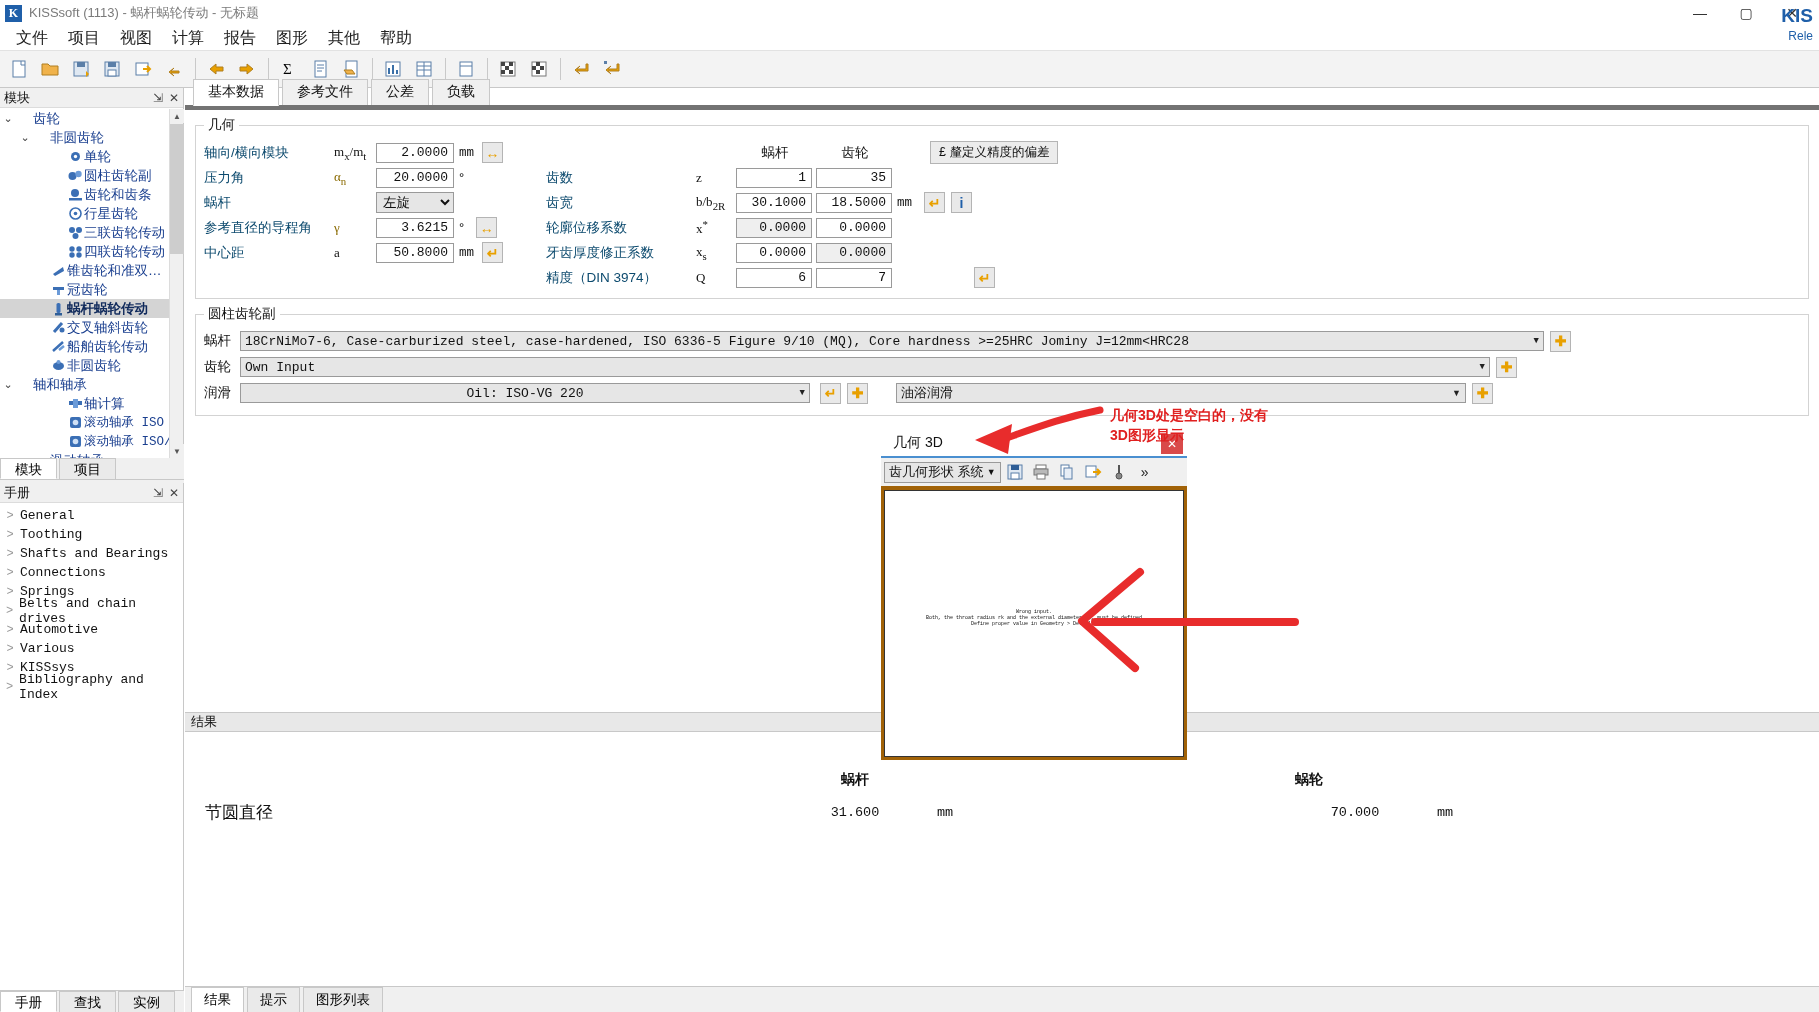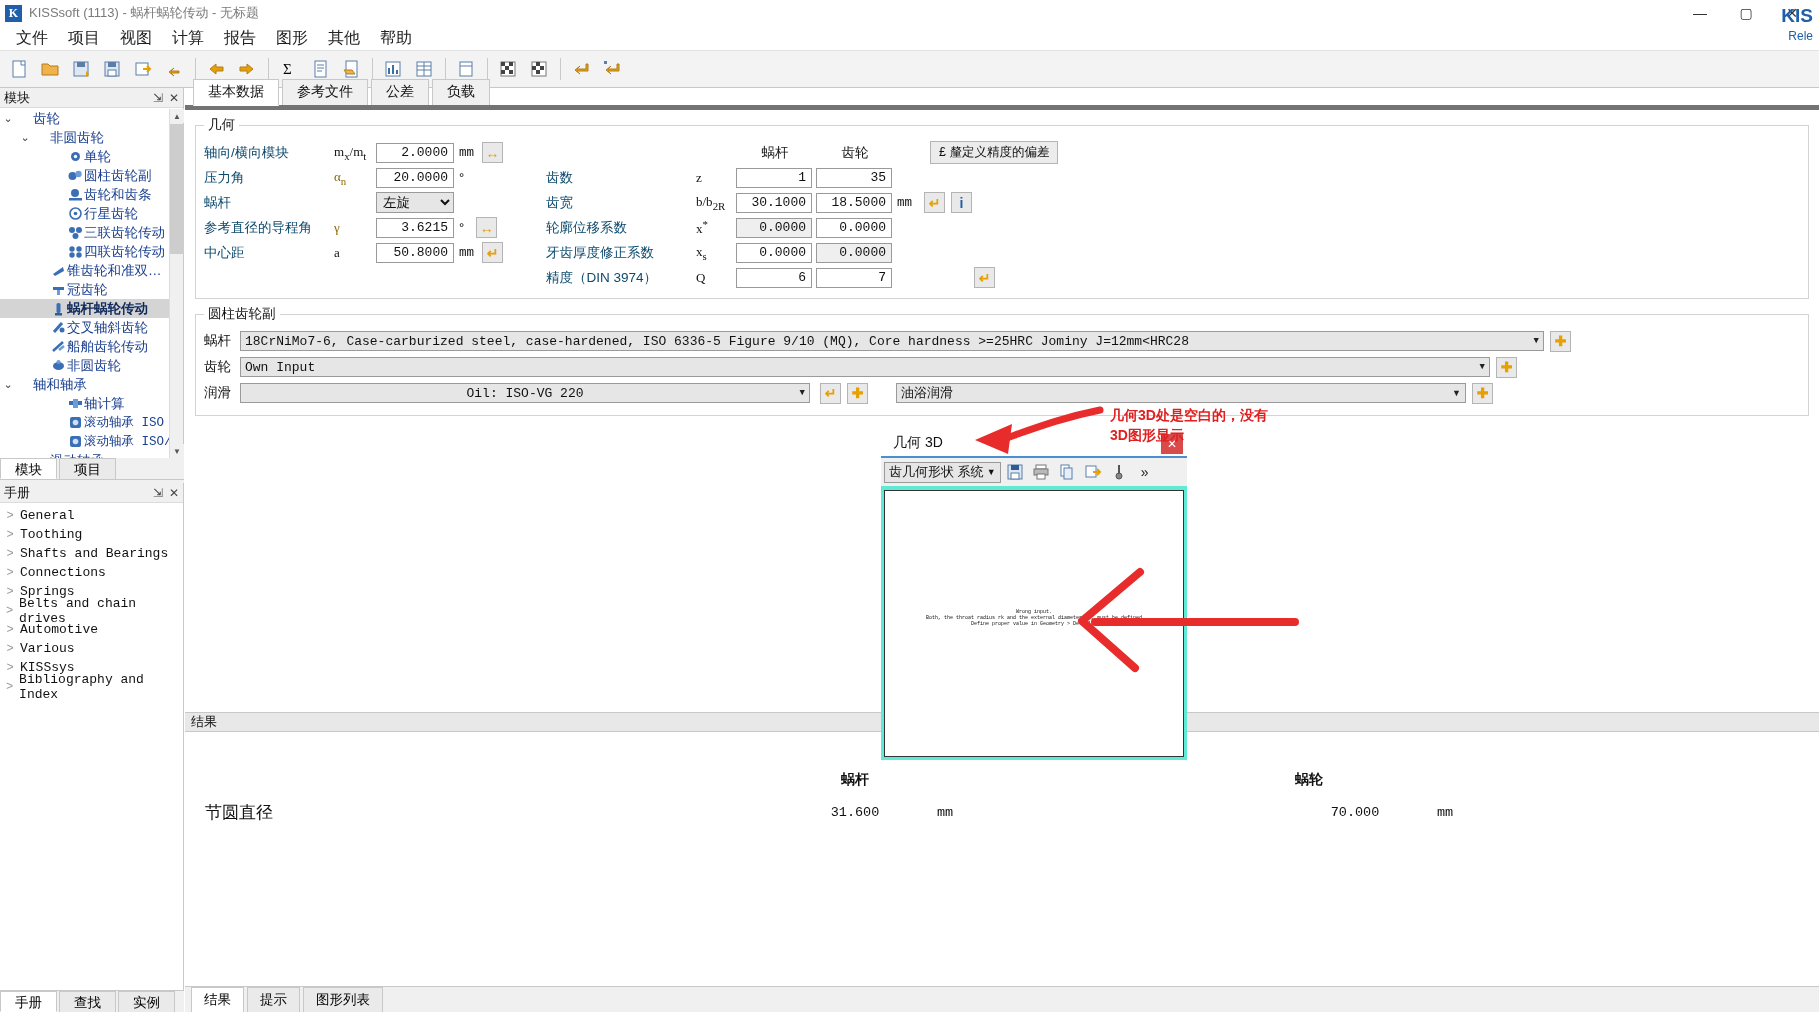--- a/index.html
+++ b/index.html
@@ -175,21 +175,21 @@
 
   #bottom-tabs { position:absolute; left:185px; right:0; bottom:0;
     height:26px; display:flex; align-items:flex-end; background:#f0f0f0;
     border-top:1px solid #c8c8c8; padding-left:6px; }
   .btab { padding:3px 12px; font-size:13.5px; border:1px solid #c8c8c8;
     background:#eaeaea; margin-right:3px; border-bottom:none; }
   .btab.active { background:#ffffff; }
 
   
   #geo3d { position:absolute; left:881px; top:430px; width:306px;
-    height:330px; background:#5eead4; z-index:40; }
+    height:330px; background:#a16207; z-index:40; }
   #geo3d-titlebar { height:28px; display:flex; align-items:center;
     background:#ffffff; border-bottom:2px solid #4a8fd0; padding-left:12px; }
   #geo3d-title { font-size:14px; color:#111; }
   #geo3d-close { position:absolute; right:4px; top:4px; width:22px;
     height:20px; background:#d94a4a; color:#fff; font-size:12px;
     display:flex; align-items:center; justify-content:center; }
   #geo3d-toolbar { height:28px; display:flex; align-items:center;
     background:#f0f0f0; padding:0 3px; gap:2px; }
   #geo3d-select { border:1px solid #9a9a9a; background:#e6e6e6; height:21px;
     font-size:13px; padding:0 16px 0 4px; color:#111; position:relative;

